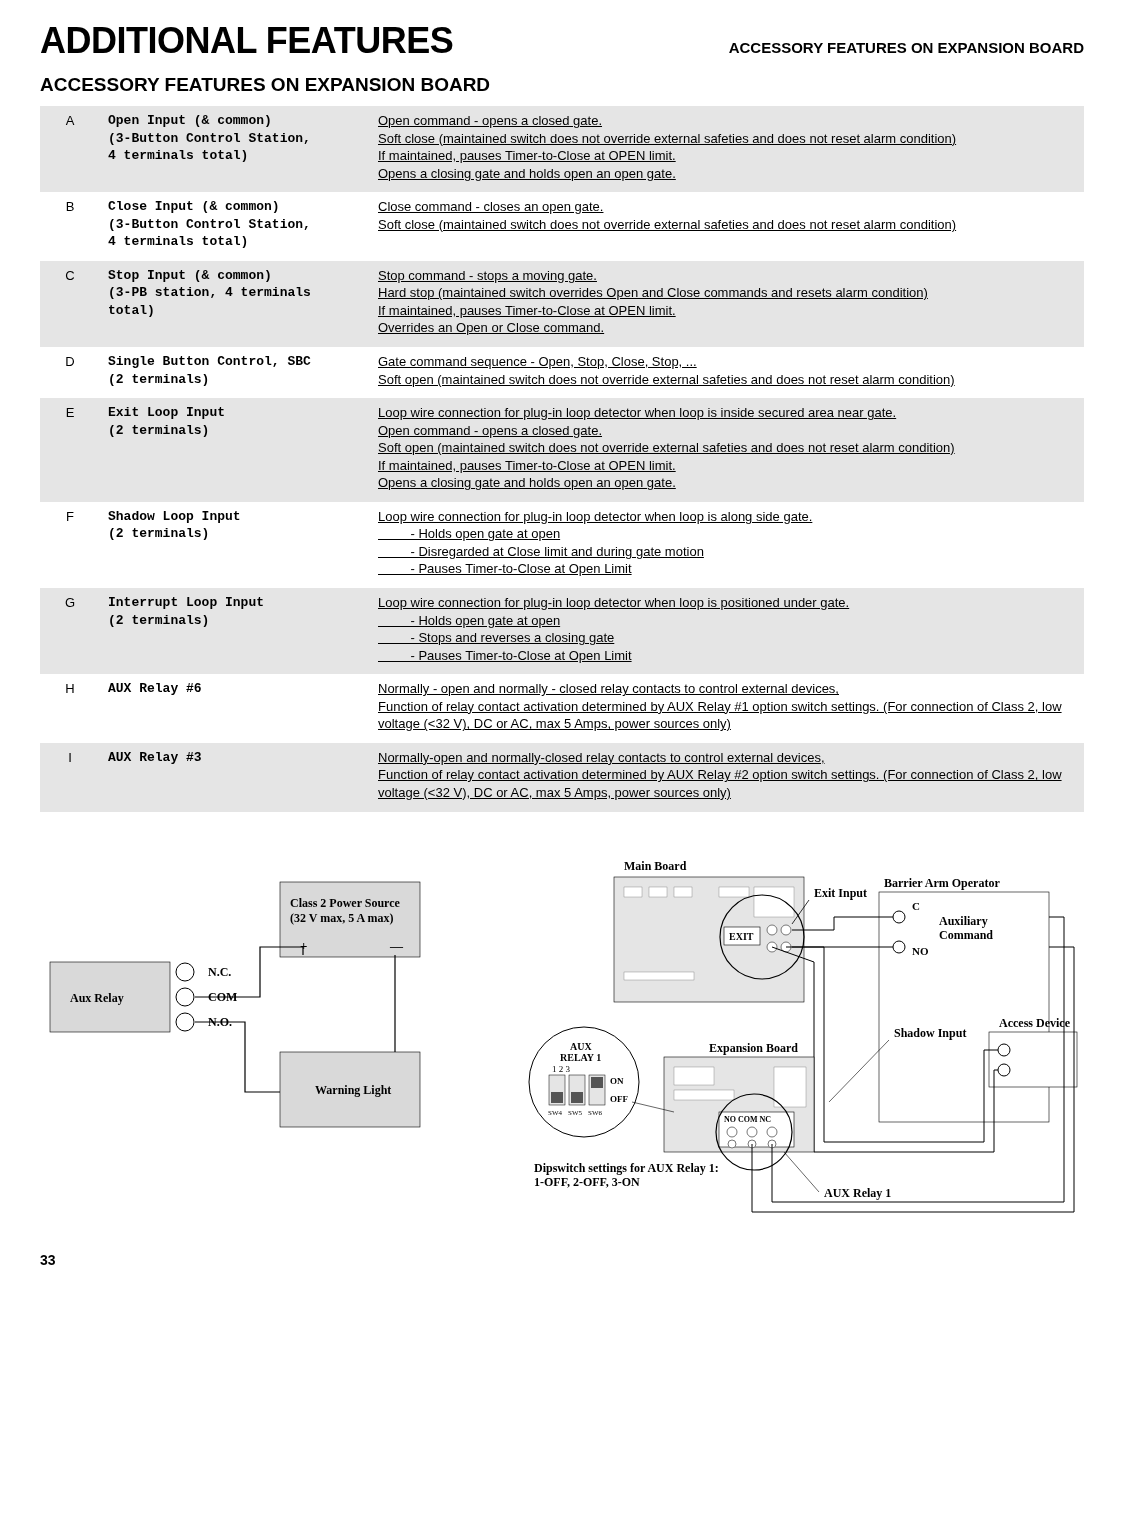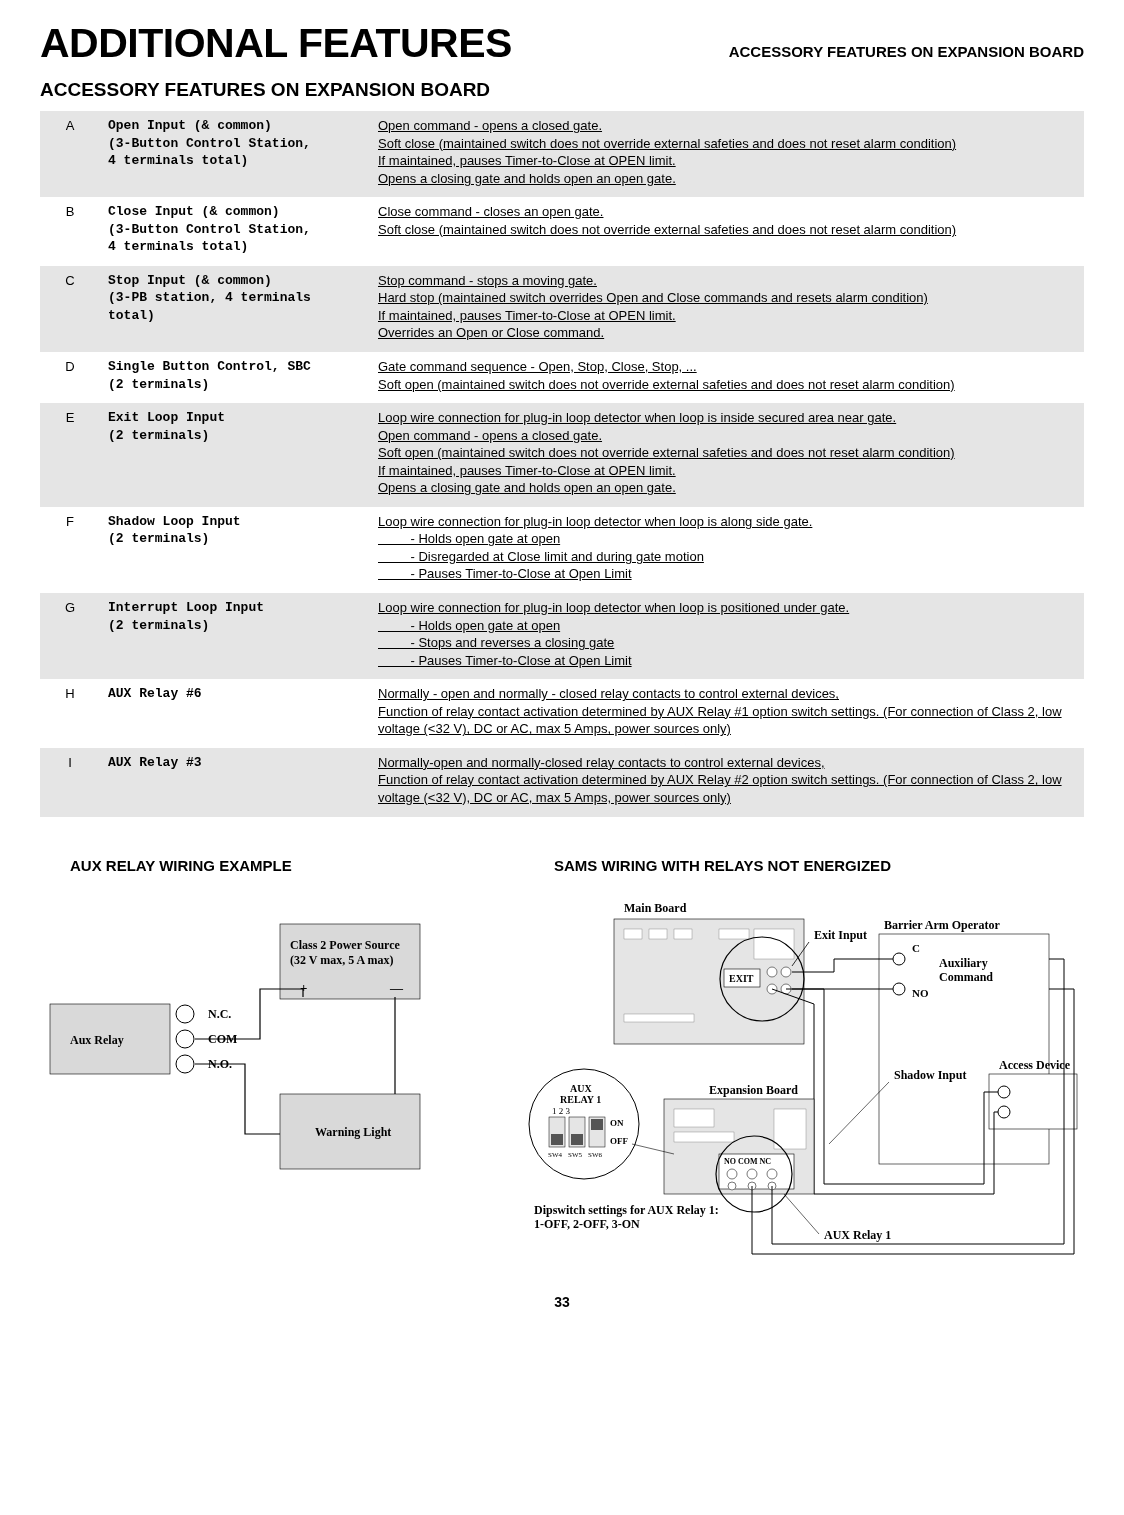--- a/index.html
+++ b/index.html
@@ -11,21 +11,21 @@
     padding: 20px 40px 40px 40px;
   }
   .header {
     display: flex;
     justify-content: space-between;
     align-items: baseline;
     margin-bottom: 12px;
   }
   .main-title {
     font-family: "Arial Black", Arial, sans-serif;
-    font-size: 41px;
+    font-size: 36px;
     font-weight: 900;
     letter-spacing: -0.5px;
   }
   .header-right {
     font-family: "Arial Black", Arial, sans-serif;
     font-size: 15px;
     font-weight: 900;
   }
   .section-title {
     font-family: "Arial Black", Arial, sans-serif;
@@ -76,21 +76,21 @@
   .diagram-title {
     font-family: "Arial Black", Arial, sans-serif;
     font-size: 15px;
     font-weight: 900;
     margin-bottom: 20px;
     text-align: left;
     padding-left: 30px;
   }
   .diag-svg { display: block; }
   .page-num {
-    text-align: center;
+    text-align: left;
     font-family: "Arial Narrow", Arial, sans-serif;
     font-size: 14px;
     font-weight: 600;
     margin-top: 20px;
   }
 </style>
 </head>
 <body>
 
 <div class="header">
@@ -146,21 +146,20 @@
         <td class="letter-col">I</td>
         <td class="name-col">AUX Relay #3</td>
         <td class="desc-col">Normally-open and normally-closed relay contacts to control external devices,<br>Function of relay contact activation determined by AUX Relay #2 option switch settings. (For connection of Class 2, low voltage (&lt;32 V), DC or AC, max 5 Amps, power sources only)</td>
       </tr>
     </tbody>
 </table>
 
 <div class="diagrams">
 
   <div class="diagram-block">
-    <div class="diagram-title">AUX RELAY WIRING EXAMPLE</div>
     <svg class="diag-svg" width="420" height="300" viewBox="0 0 420 300">
 
       <rect x="10" y="110" width="120" height="70" fill="#d9d9d9" stroke="#000" stroke-width="0.6"></rect>
       <text x="30" y="150" font-family="Arial Narrow" font-size="12" font-weight="600">Aux Relay</text>
 
       <circle cx="145" cy="120" r="9" fill="#fff" stroke="#000"></circle>
       <circle cx="145" cy="145" r="9" fill="#fff" stroke="#000"></circle>
       <circle cx="145" cy="170" r="9" fill="#fff" stroke="#000"></circle>
       <text x="168" y="124" font-family="Arial Narrow" font-size="12" font-weight="600">N.C.</text>
       <text x="168" y="149" font-family="Arial Narrow" font-size="12" font-weight="600">COM</text>
@@ -175,21 +174,20 @@
       <rect x="240" y="200" width="140" height="75" fill="#d9d9d9" stroke="#000" stroke-width="0.6"></rect>
       <text x="275" y="242" font-family="Arial Narrow" font-size="12" font-weight="600">Warning Light</text>
 
       <path d="M 155 145 L 220 145 L 220 95 L 263 95 L 263 103" fill="none" stroke="#000" stroke-width="1.2"></path>
       <path d="M 355 103 L 355 200" fill="none" stroke="#000" stroke-width="1.2"></path>
       <path d="M 155 170 L 205 170 L 205 240 L 240 240" fill="none" stroke="#000" stroke-width="1.2"></path>
     </svg>
   </div>
 
   <div class="diagram-block">
-    <div class="diagram-title">SAMS WIRING WITH RELAYS NOT ENERGIZED</div>
     <svg class="diag-svg" width="560" height="380" viewBox="0 0 560 380">
 
       <text x="100" y="18" font-family="Arial Narrow" font-size="12" font-weight="600">Main Board</text>
       <rect x="90" y="25" width="190" height="125" fill="#e5e5e5" stroke="#000" stroke-width="0.6"></rect>
 
       <rect x="100" y="35" width="18" height="10" fill="#fff" stroke="#777" stroke-width="0.4"></rect>
       <rect x="125" y="35" width="18" height="10" fill="#fff" stroke="#777" stroke-width="0.4"></rect>
       <rect x="150" y="35" width="18" height="10" fill="#fff" stroke="#777" stroke-width="0.4"></rect>
       <rect x="195" y="35" width="30" height="10" fill="#fff" stroke="#777" stroke-width="0.4"></rect>
       <rect x="100" y="120" width="70" height="8" fill="#fff" stroke="#777" stroke-width="0.4"></rect>

